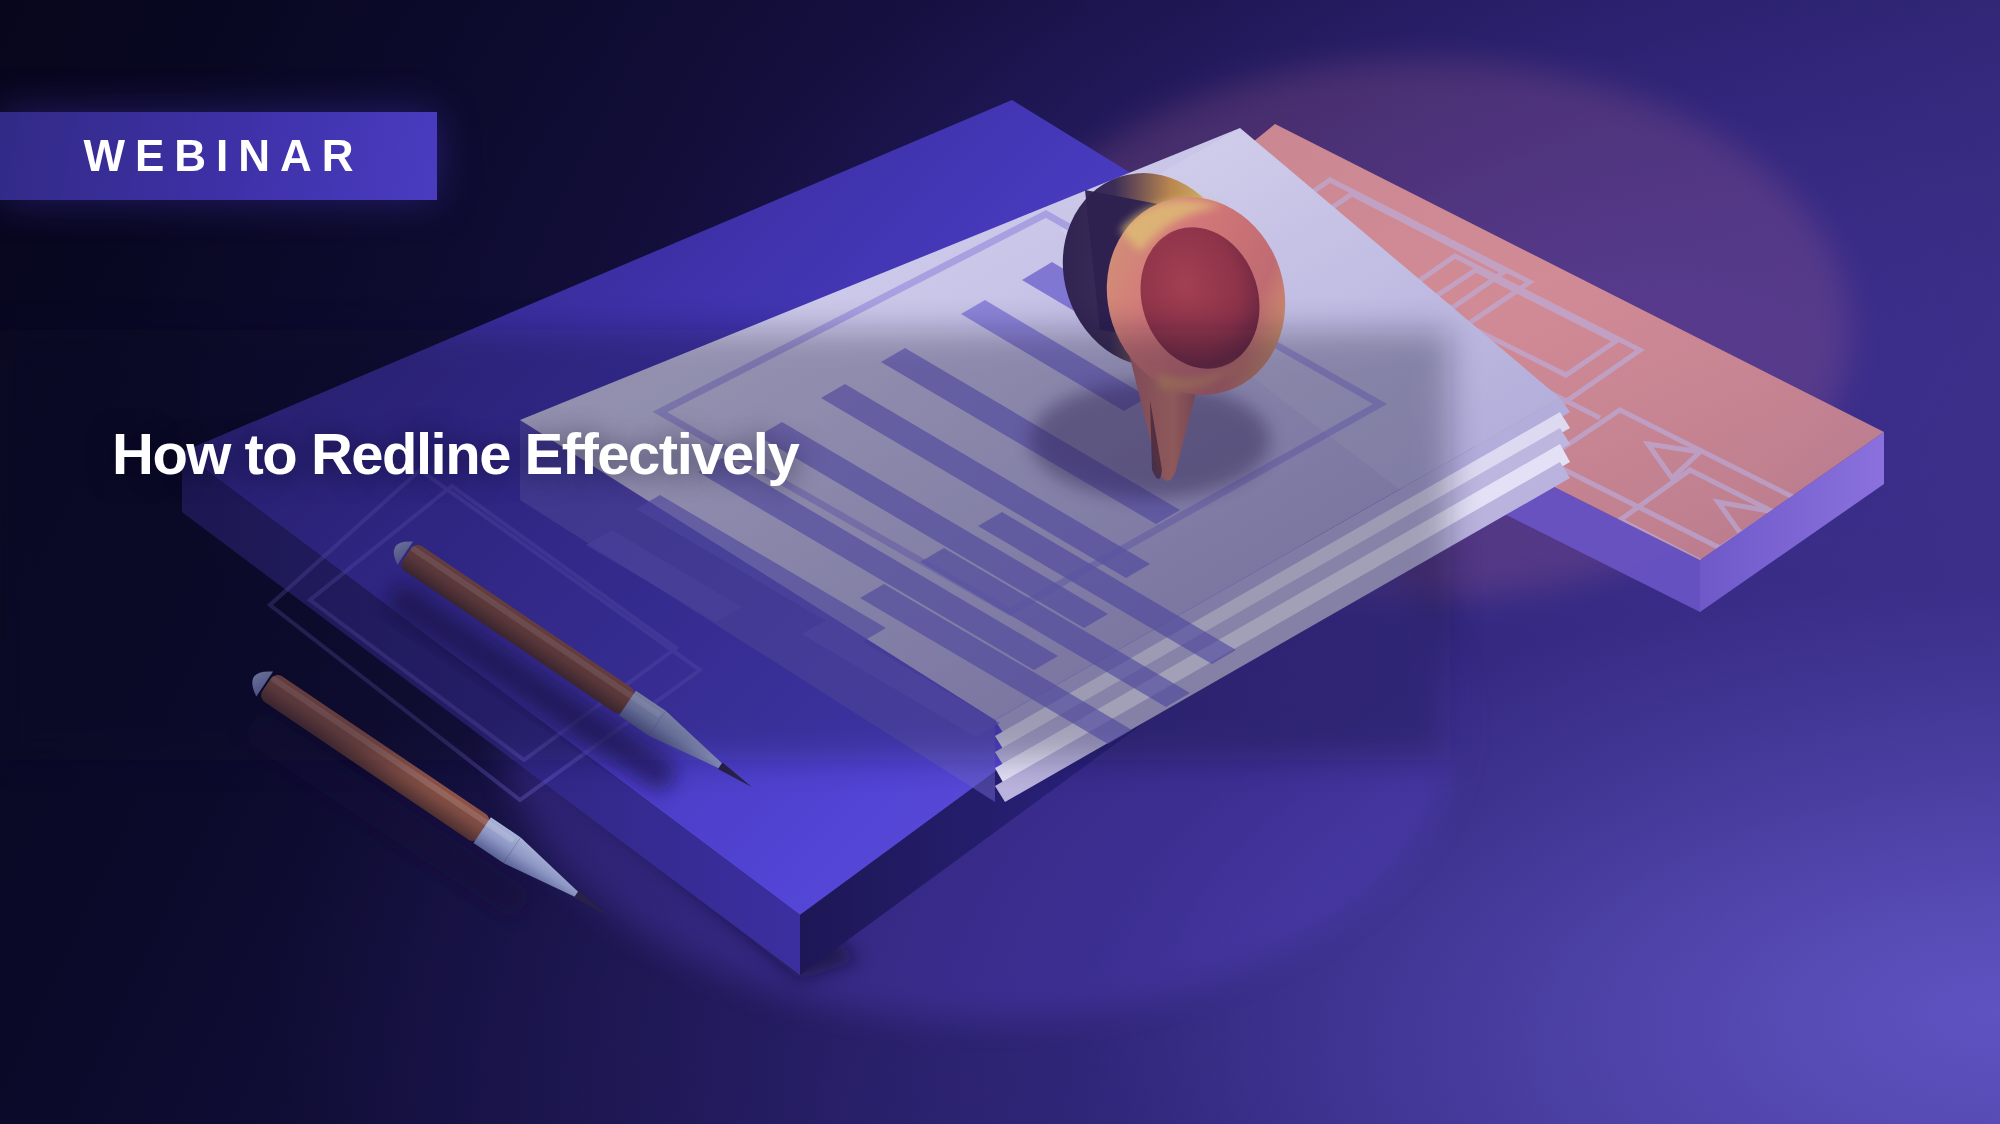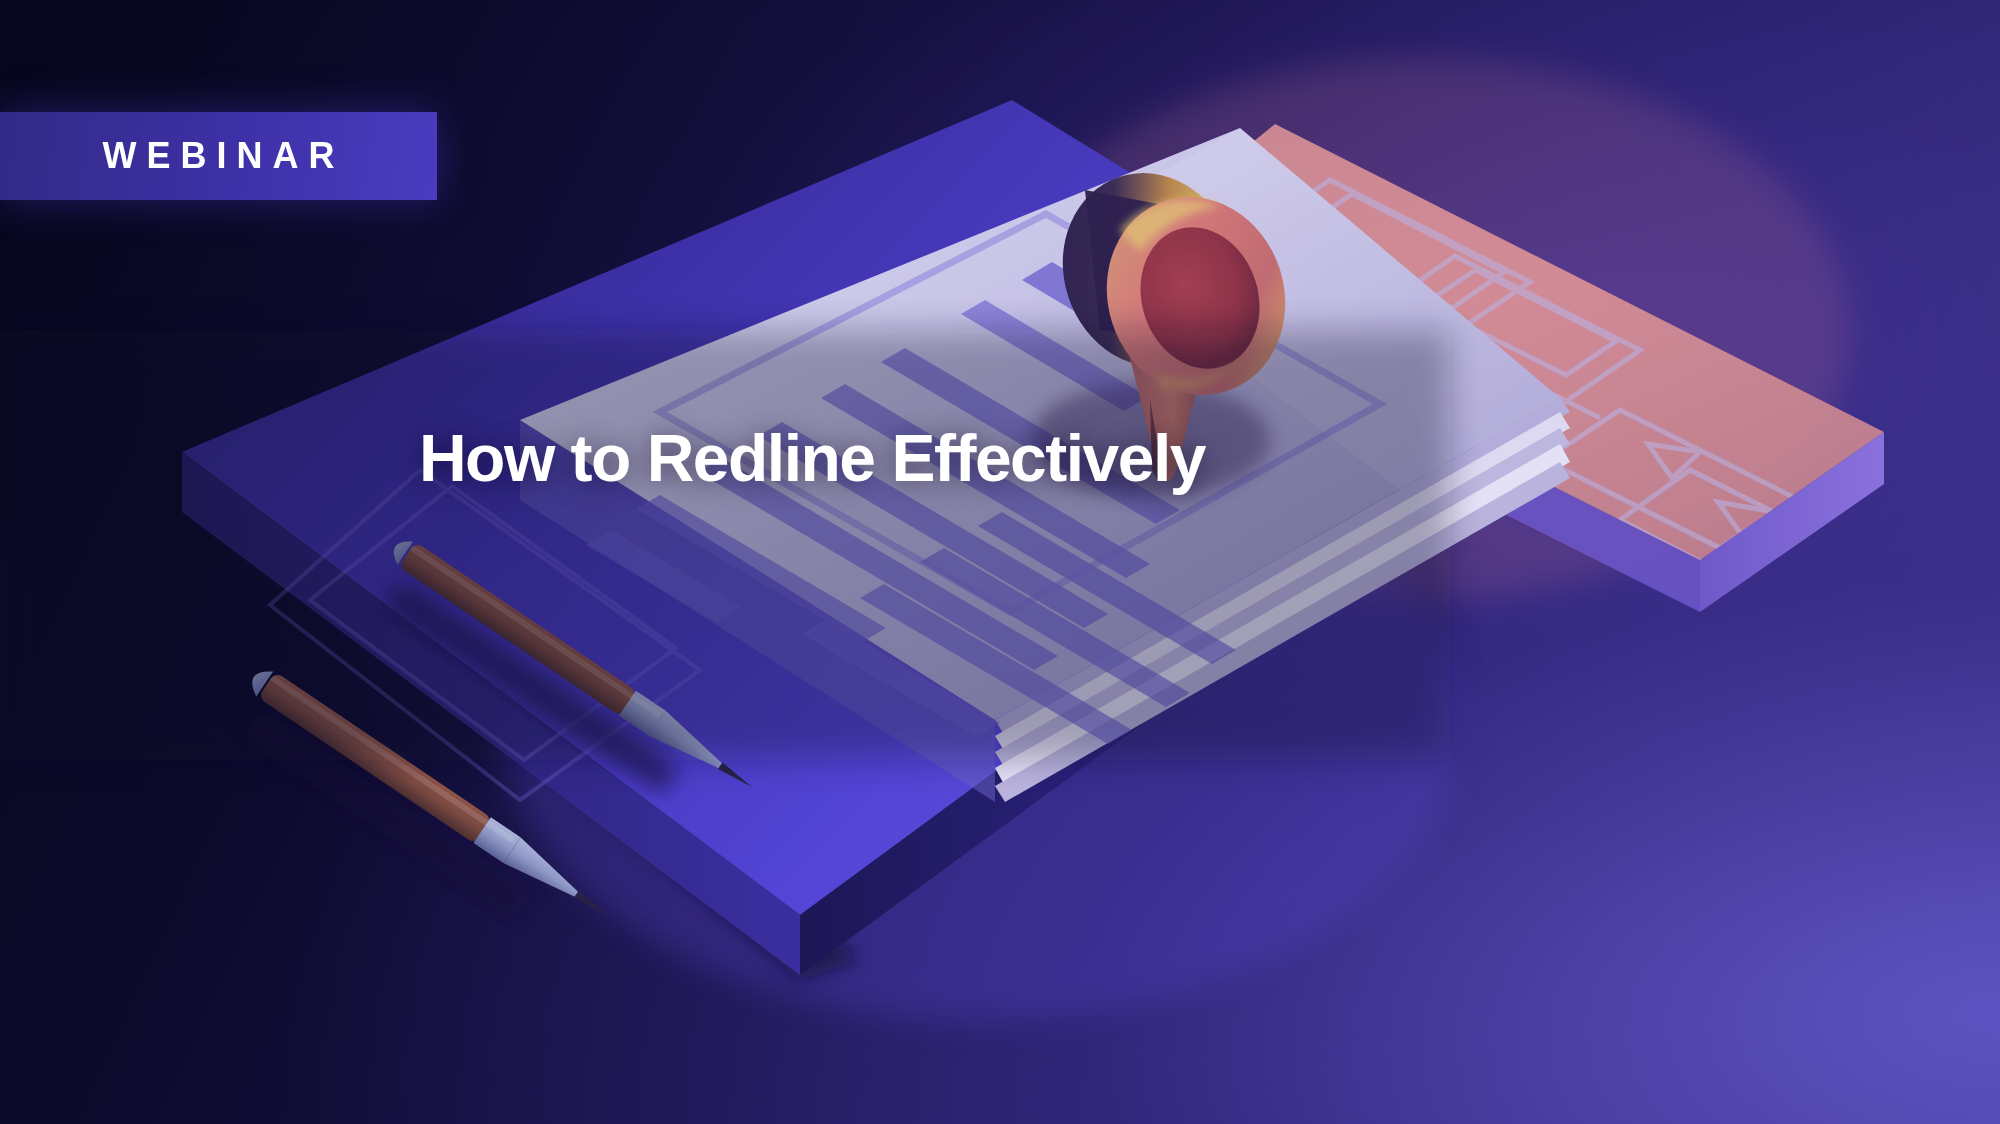--- a/index.html
+++ b/index.html
@@ -26,39 +26,38 @@
   
   #badge {
     position:absolute; left:0; top:112px;
     width:437px; height:88px;
     background:linear-gradient(100deg, #322a86 0%, #3e31a8 55%, #4a3cc0 100%);
     display:flex; align-items:center; justify-content:center;
     box-shadow:0 0 40px rgba(70,56,190,0.45);
   }
   #badge .label {
     color:#ffffff;
-    font-size:36px;
+    font-size:44px;
     font-weight:700;
     letter-spacing:10px;
     padding-left:10px;
     white-space:nowrap;
   }
 
   
   #headline {
     position:absolute; left:112px; top:425px;
     width:1400px;
     color:#ffffff;
-    font-size:66px;
+    font-size:58px;
     font-weight:700;
     letter-spacing:-1.5px;
     line-height:1.0;
     white-space:nowrap;
     text-shadow:0 2px 26px rgba(8,4,30,0.55);
-    text-align:center;
   }
   #subhead {
     position:absolute; left:112px; top:590px;
     width:1400px;
     color:#ffffff;
     font-size:61px;
     font-weight:300;
     letter-spacing:-0.4px;
     line-height:1.1;
     white-space:nowrap;

